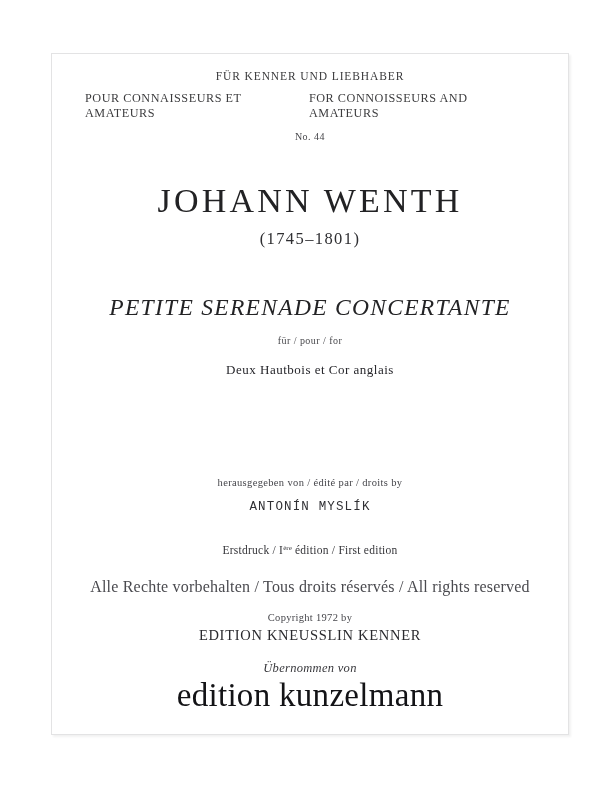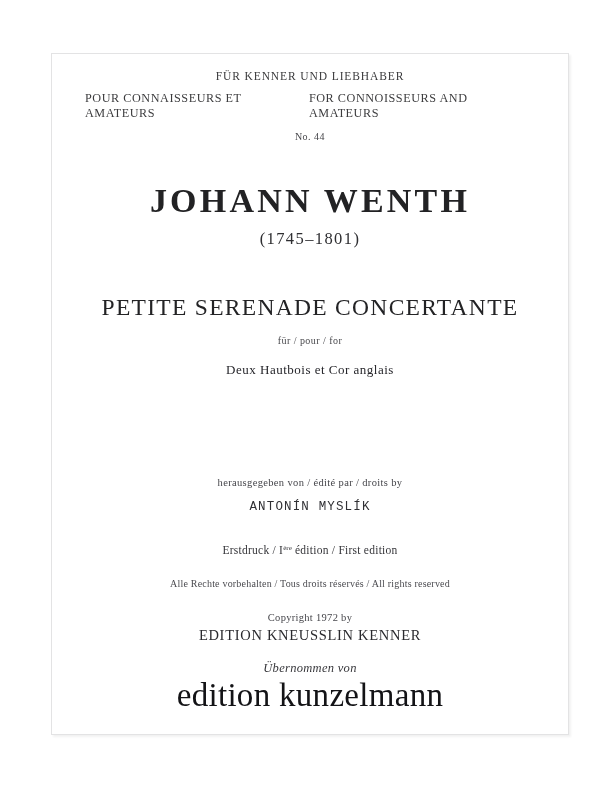--- a/index.html
+++ b/index.html
@@ -60,40 +60,41 @@
 
   
   #composer-block {
     position: absolute;
     left: 0; right: 0;
     top: 128px;
   }
   #composer-name {
     font-size: 34px;
     letter-spacing: 3.2px;
-    font-weight: 700;
+    font-weight: 400;
     color: #222224;
   }
   #composer-dates {
     margin-top: 9px;
     font-size: 16.5px;
     letter-spacing: 1.4px;
     color: #2e2e31;
   }
 
   
   #work-block {
     position: absolute;
     left: 0; right: 0;
     top: 240px;
   }
   #work-title {
     font-size: 23.5px;
     letter-spacing: 1.3px;
     color: #232325;
+    font-style: italic;
   }
   #work-for {
     margin-top: 14px;
     font-size: 10px;
     letter-spacing: 0.45px;
     color: #48484c;
   }
   #work-instruments {
     margin-top: 16px;
     font-size: 13px;
@@ -131,21 +132,21 @@
   }
   #edition-line sup {
     font-size: 0.62em;
     vertical-align: 0.52em;
     letter-spacing: 0;
   }
   #rights-line {
     position: absolute;
     left: 0; right: 0;
     top: 524px;
-    font-size: 10px;
+    font-size: 16px;
     letter-spacing: 0.2px;
     color: #4a4a4f;
   }
 
   
   #copyright-block {
     position: absolute;
     left: 0; right: 0;
     top: 558px;
   }

